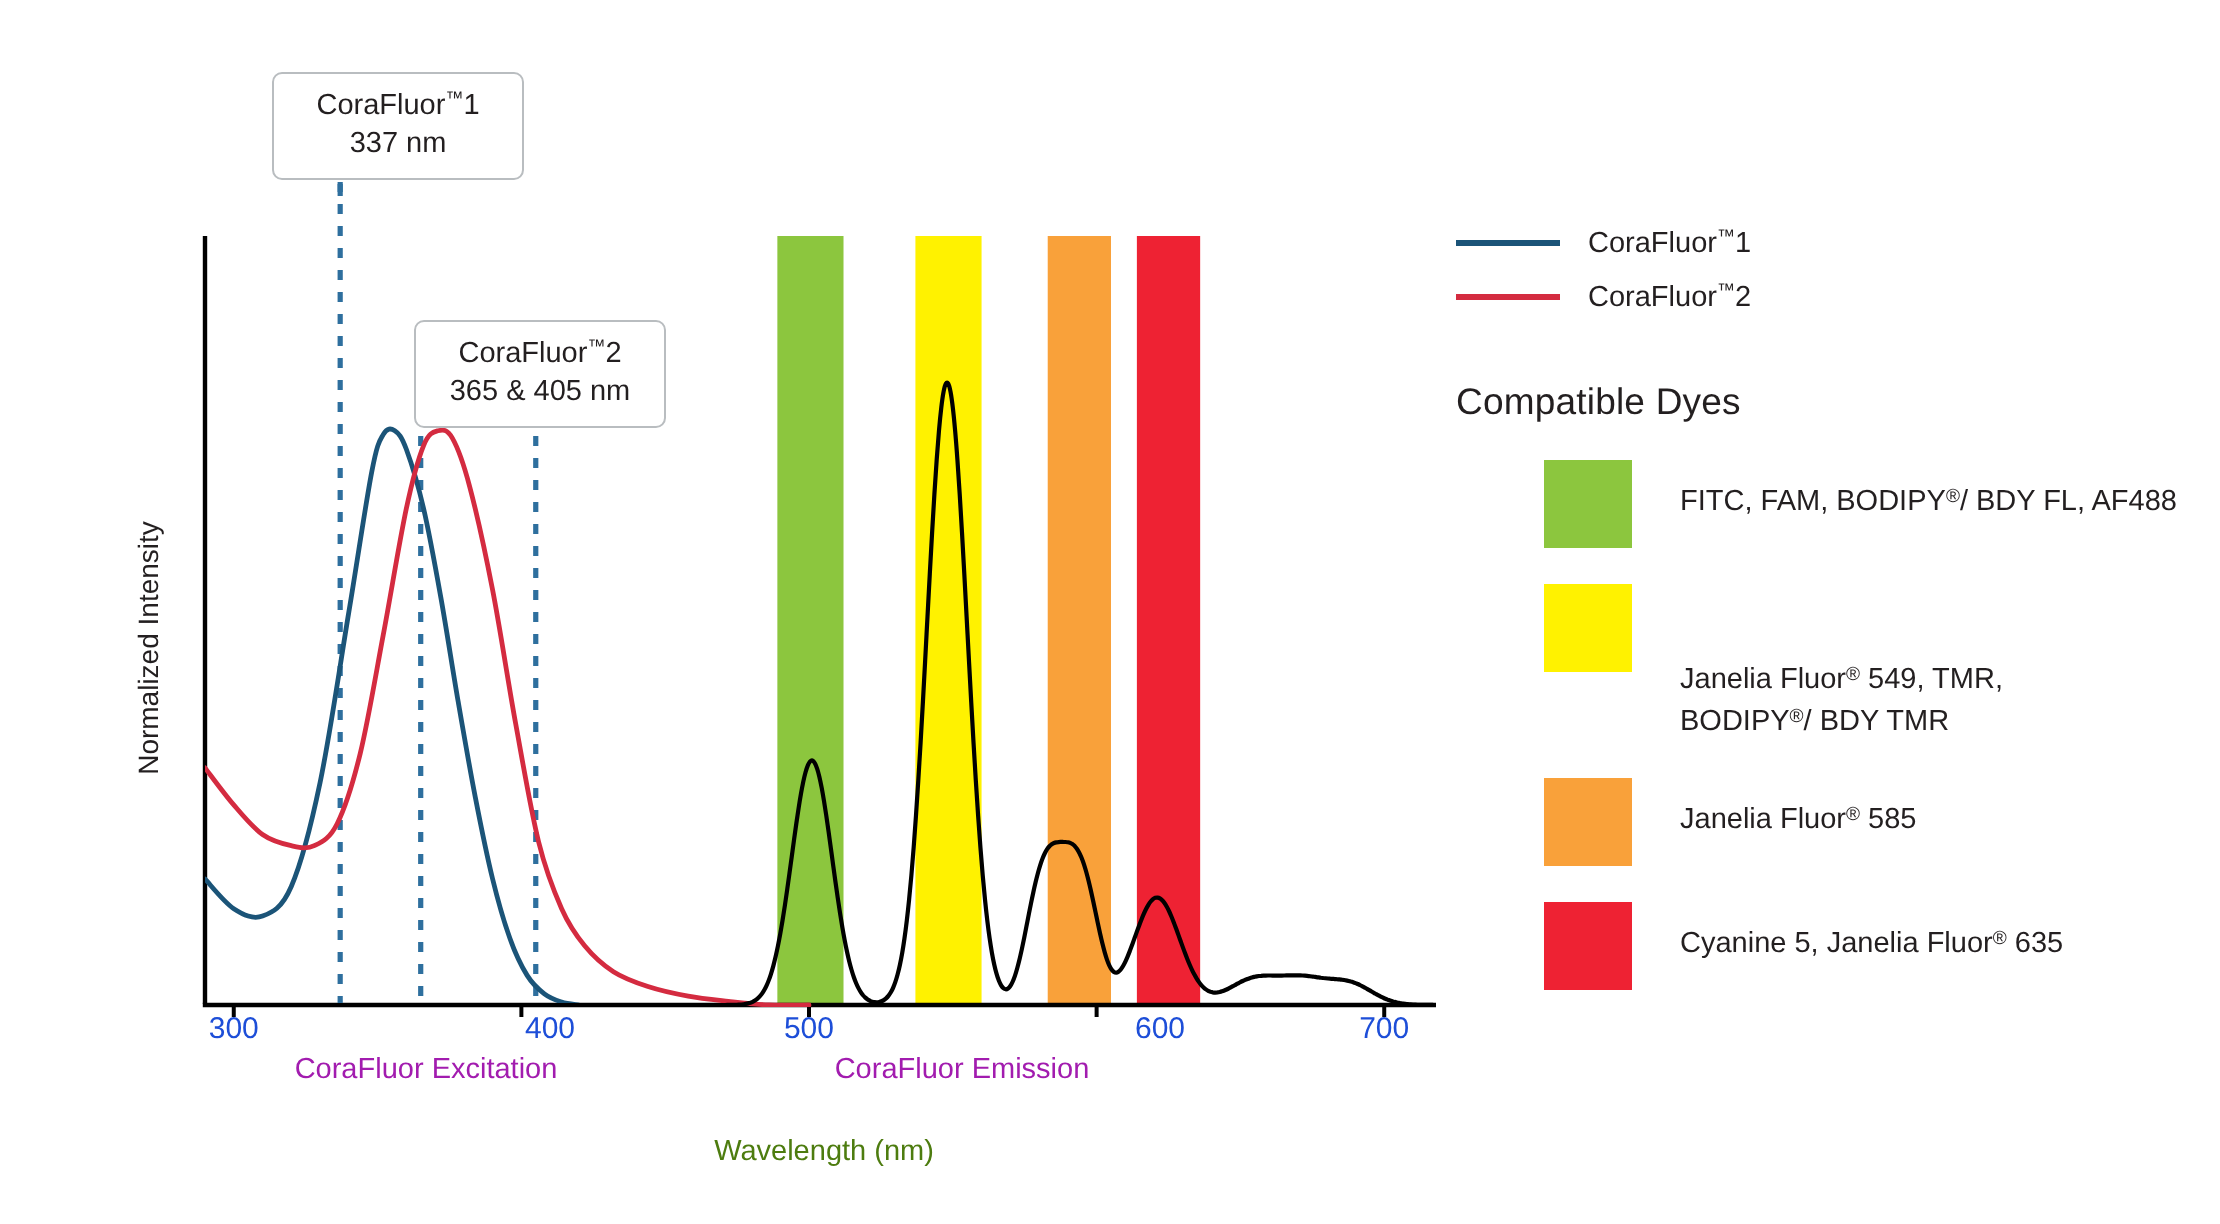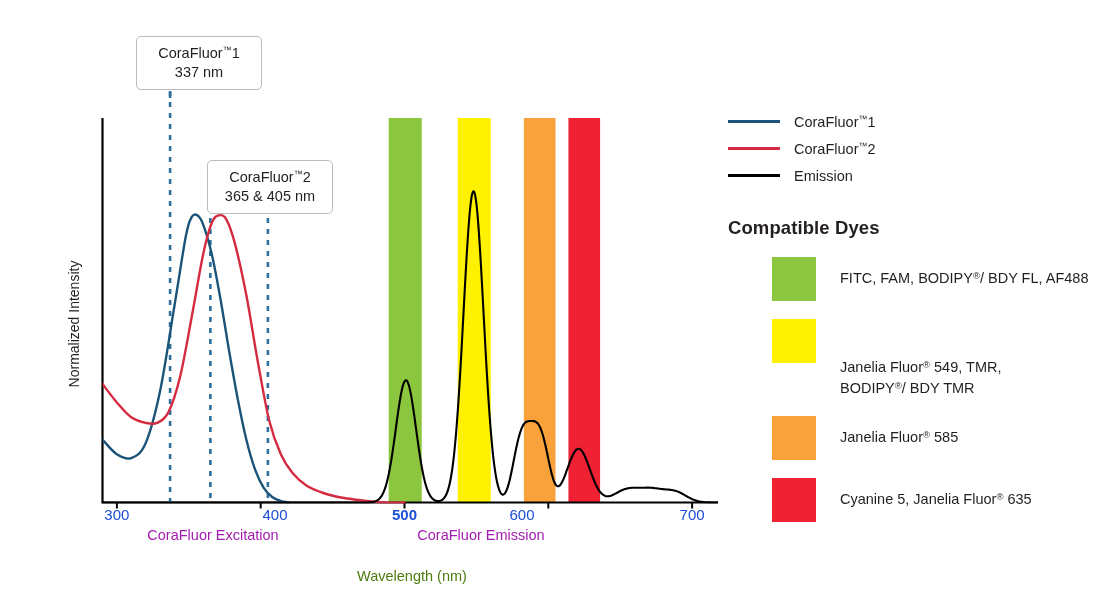--- a/index.html
+++ b/index.html
@@ -120,21 +120,21 @@
   }
   .reg {
     font-size: 9.5px;
     vertical-align: 0.42em;
   }
   #dyes-heading {
     font-size: 18.5px;
     color: #231f20;
     margin-top: 28px;
     margin-bottom: 12px;
-    font-weight: 700;
+    font-weight: 400;
     letter-spacing: 0.1px;
   }
   .dye-row {
     display: flex;
     align-items: flex-start;
     margin-top: 18px;
     padding-left: 44px;
   }
   .dye-swatch {
     width: 44px;
@@ -204,45 +204,41 @@
   </div>
 
   <div class="callout" id="callout-cf2">
     <span class="ln"><span>CoraFluor</span><span class="tm">™</span><span>2</span></span>
     <span class="ln">365 &amp; 405 nm</span>
   </div>
 
   <div id="tick-labels">
       <div class="axis-tick" style="left: 116.881px; top: 506px;">300</div>
       <div class="axis-tick" style="left: 275px; top: 506px;">400</div>
-      <div class="axis-tick" style="left: 404.498px; top: 506px; font-weight: bold;">500</div>
-      <div class="axis-tick" style="left: 522px; top: 506px; text-align: center;">600</div>
+      <div class="axis-tick" style="left: 404.498px; top: 506px;">500</div>
+      <div class="axis-tick" style="left: 580px; top: 506px; text-align: center;">600</div>
       <div class="axis-tick" style="left: 692.114px; top: 506px;">700</div>
     </div>
 
   <div class="axis-sublabel" id="label-excitation" style="left:213px; top:527px;">CoraFluor Excitation</div>
   <div class="axis-sublabel" id="label-emission" style="left:481px; top:527px;">CoraFluor Emission</div>
 
   <div id="xaxis-title">Wavelength (nm)</div>
   <div id="yaxis-title">Normalized Intensity</div>
 
   <div id="legend">
     <div id="line-legend">
         <div class="line-legend-row">
           <span class="line-swatch" style="background: rgb(27, 84, 120);"></span>
           <span class="line-legend-label"><span>CoraFluor</span><span class="tm">™</span><span>1</span></span>
         </div>
         <div class="line-legend-row">
           <span class="line-swatch" style="background: rgb(212, 43, 64);"></span>
           <span class="line-legend-label"><span>CoraFluor</span><span class="tm">™</span><span>2</span></span>
         </div>
-        <div class="line-legend-row">
-          <span class="line-swatch" style="background: rgb(0, 0, 0);"></span>
-          <span class="line-legend-label"><span>Emission</span></span>
-        </div>
       </div>
     <div id="dyes-heading">Compatible Dyes</div>
     <div id="dye-list">
         <div class="dye-row">
           <span class="dye-swatch" style="background: rgb(140, 198, 62);"></span>
           <span class="dye-label">
             <div>FITC, FAM, BODIPY<span class="reg">®</span>/ BDY FL, AF488</div>
           </span>
         </div>
         <div class="dye-row two-line">

